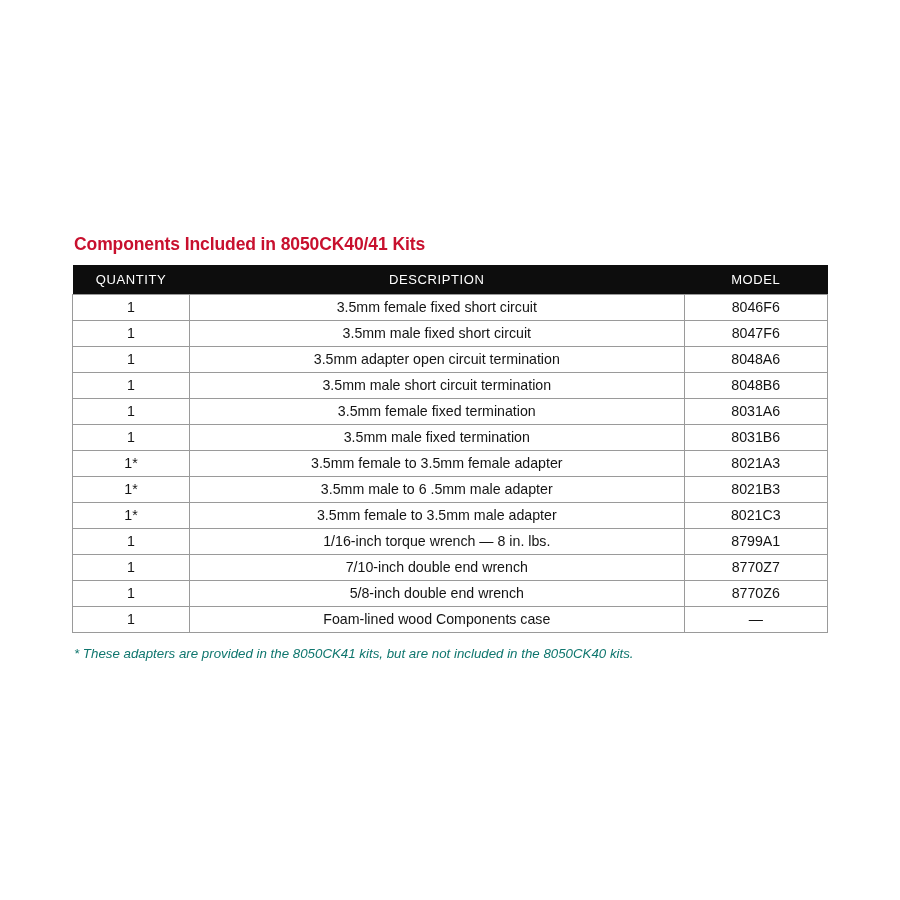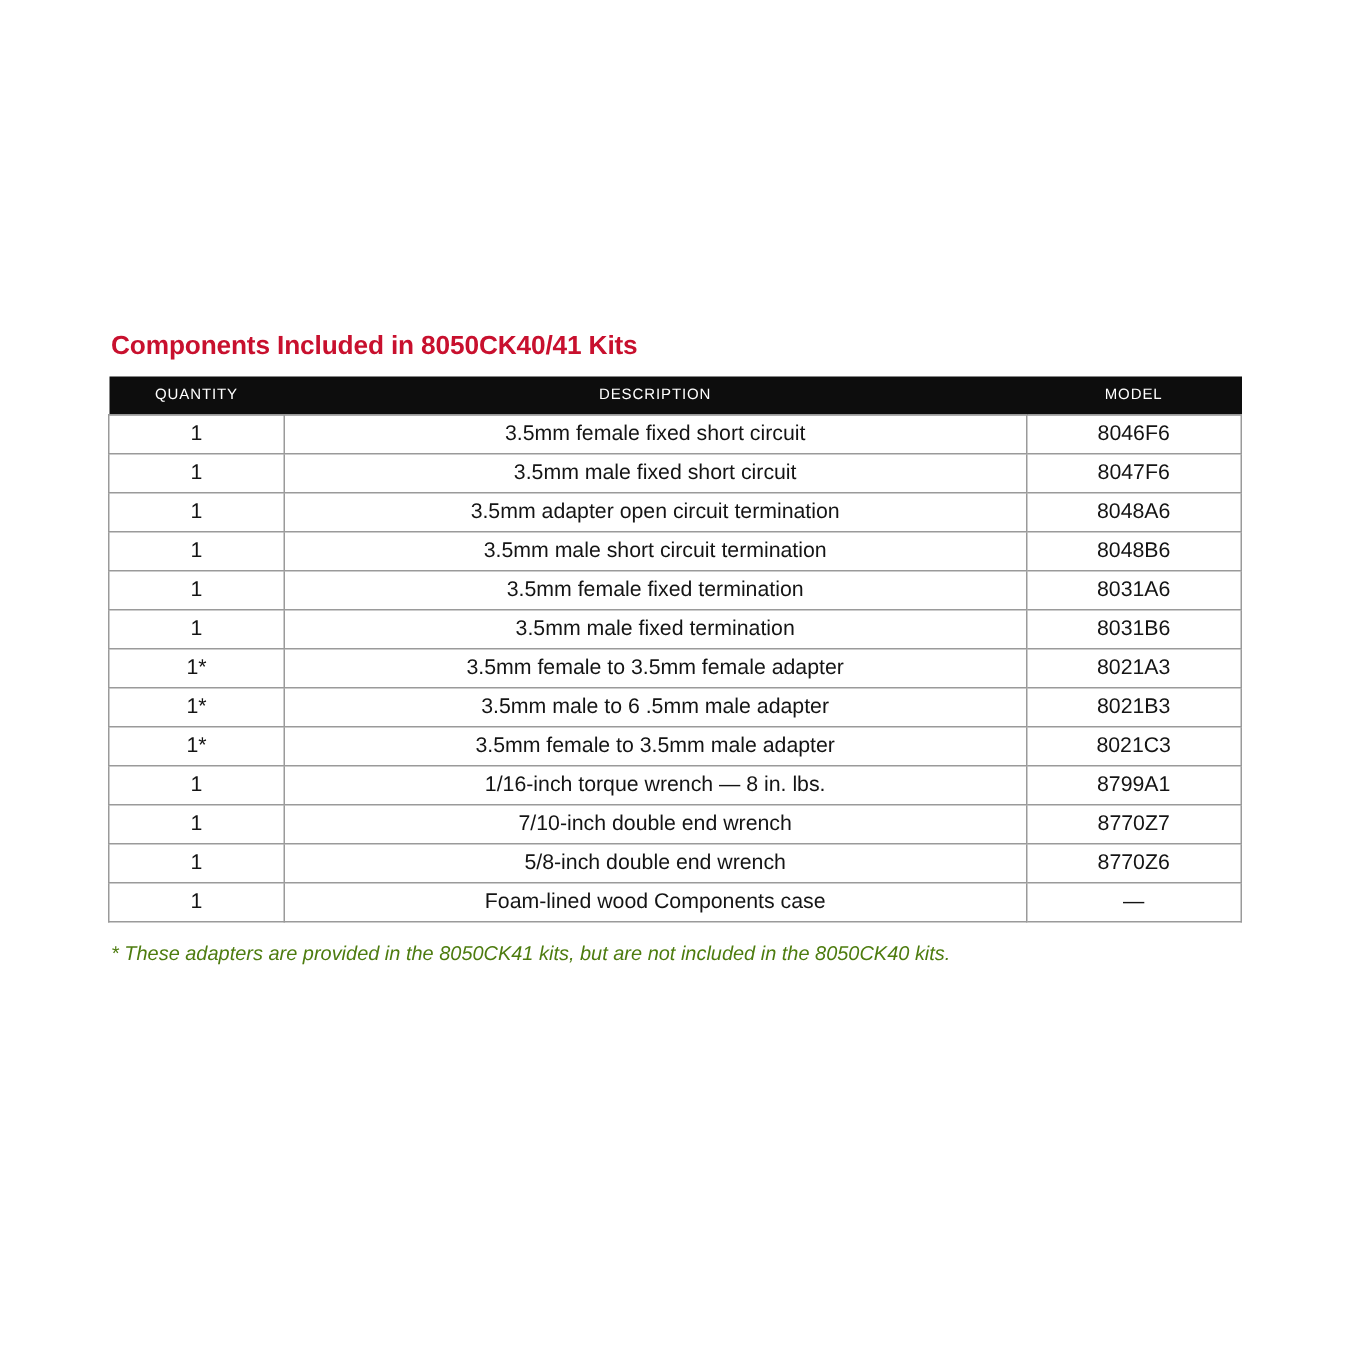--- a/index.html
+++ b/index.html
@@ -16,39 +16,39 @@
   }
   .page {
     position: relative;
     width: 900px;
     height: 900px;
     box-sizing: border-box;
   }
   .content {
     position: absolute;
     left: 72px;
-    top: 220px;
+    top: 234px;
     width: 756px;
   }
   .title {
     font-size: 17.5px;
     font-weight: bold;
     color: #c8102e;
     letter-spacing: -0.1px;
     margin: 0 0 10px 2px;
   }
   table.components {
     width: 100%;
     border-collapse: collapse;
     table-layout: fixed;
   }
   table.components thead th {
     background: #0d0d0d;
     color: #ffffff;
-    font-size: 10px;
+    font-size: 13px;
     font-weight: normal;
     letter-spacing: 0.6px;
     padding: 7px 0 7px 0;
     text-align: center;
     border: none;
   }
   table.components tbody td {
     border: 1px solid #9a9a9a;
     font-size: 14.2px;
     color: #141414;
@@ -60,21 +60,21 @@
   .col-qty { width: 15.5%; }
   .col-desc { width: 65.5%; }
   .col-model { width: 19%; }
   td.qty { font-size: 13.5px; }
   td.model { font-size: 13.8px; margin-top: 40px; }
   .footnote {
     margin-top: 13px;
     margin-left: 2px;
     font-size: 13.3px;
     font-style: italic;
-    color: #4d7c0f;
+    color: #0f766e;
   }
 </style>
 </head>
 <body>
 
 <div class="page">
   <div class="content">
 
     <div class="title">Components Included in 8050CK40/41 Kits</div>
 

